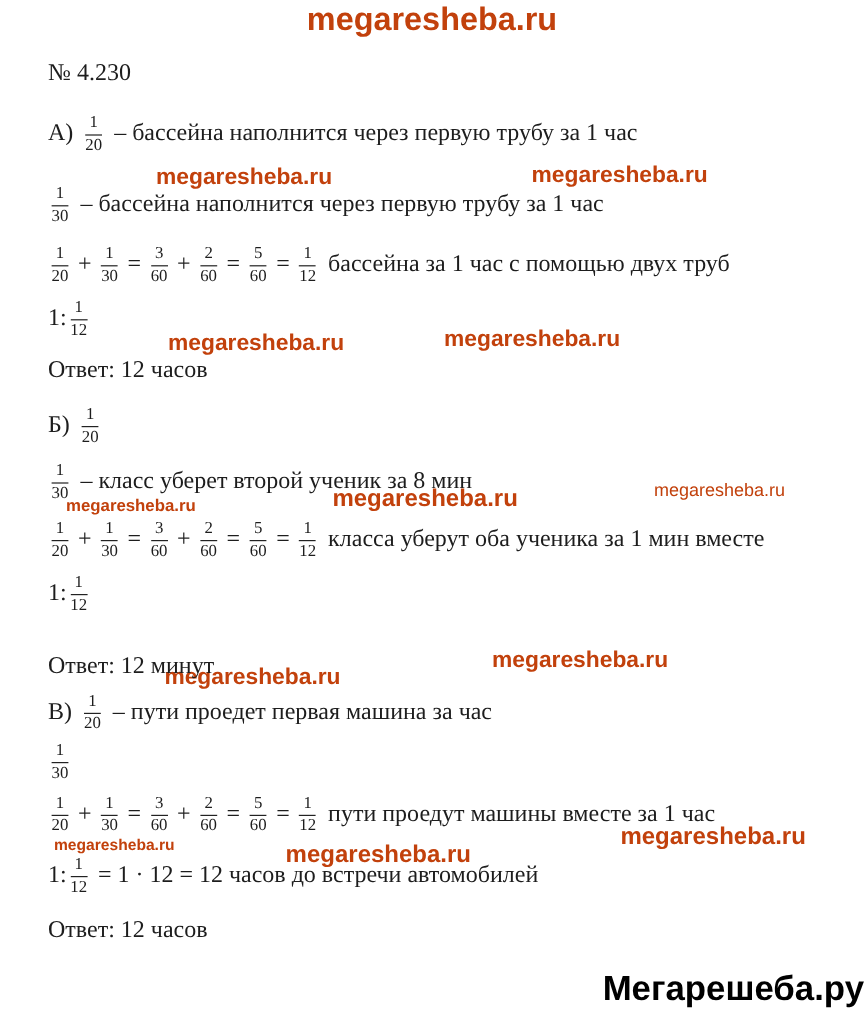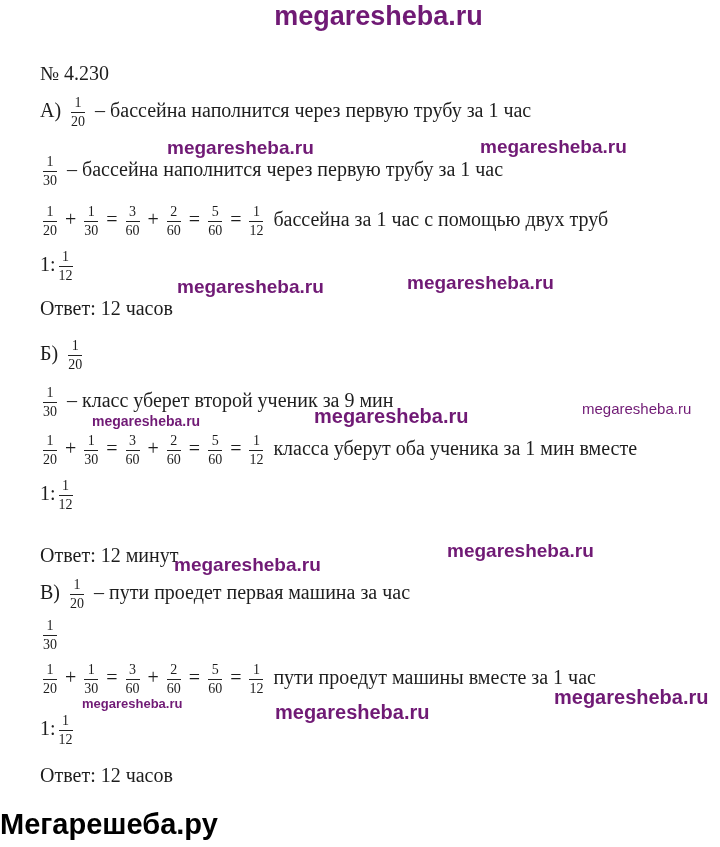--- a/index.html
+++ b/index.html
@@ -8,26 +8,26 @@
   .line{position:absolute;left:40px;white-space:nowrap;font-size:20px;line-height:1.2;}
   .prefix{margin-right:7px;}
   .txt{margin-left:7px;}
   .frac{display:inline-block;vertical-align:middle;text-align:center;line-height:1;
         margin:0 3px;font-size:14px;}
   .fn{display:block;border-bottom:1.5px solid #222;padding:0 3px 2px;}
   .fd{display:block;padding-top:2px;}
   .op{margin:0 5px;}
   .divtext{margin-left:6px;}
   .wm{position:absolute;font-family:"Liberation Sans",sans-serif;font-weight:700;
-      color:#701a75;white-space:nowrap;line-height:1;padding-left:37px;}
+      color:#c2410c;white-space:nowrap;line-height:1;}
   .wm-center{left:0;right:0;text-align:center;}
   .plain{font-weight:400;}
-  .footer{position:absolute;top:808px;left:0;right:0;text-align:left;
+  .footer{position:absolute;top:808px;left:0;right:0;text-align:right;
           font-family:"Liberation Sans",sans-serif;font-weight:700;font-size:29px;color:#000;}
-  .probnum{position:absolute;top:62px;left:40px;font-size:20px;}
+  .probnum{position:absolute;top:50px;left:40px;font-size:20px;}
 </style>
 </head>
 <body>
 
 <div class="page">
 
   <div class="wm wm-center" style="top:3px;font-size:27px;">megaresheba.ru</div>
   <div class="wm" style="left:130px;top:138px;font-size:19px;">megaresheba.ru</div>
   <div class="wm" style="left:443px;top:137px;font-size:19px;">megaresheba.ru</div>
   <div class="wm" style="left:140px;top:277px;font-size:19px;">megaresheba.ru</div>
@@ -54,39 +54,39 @@
   </div>
   <div class="line" style="top:250px">
     <span>1:</span><span class="frac"><span class="fn">1</span><span class="fd">12</span></span>
   </div>
   <div class="line" style="top:296px">Ответ: 12 часов</div>
 
   <div class="line" style="top:339px">
     <span class="prefix">Б)</span><span class="frac"><span class="fn">1</span><span class="fd">20</span></span>
   </div>
   <div class="line" style="top:386px">
-    <span class="frac"><span class="fn">1</span><span class="fd">30</span></span><span class="txt">– класс уберет второй ученик за 9 мин</span>
+    <span class="frac"><span class="fn">1</span><span class="fd">30</span></span><span class="txt">– класс уберет второй ученик за 8 мин</span>
   </div>
   <div class="line" style="top:434px">
     <span class="frac"><span class="fn">1</span><span class="fd">20</span></span><span class="op">+</span><span class="frac"><span class="fn">1</span><span class="fd">30</span></span><span class="op">=</span><span class="frac"><span class="fn">3</span><span class="fd">60</span></span><span class="op">+</span><span class="frac"><span class="fn">2</span><span class="fd">60</span></span><span class="op">=</span><span class="frac"><span class="fn">5</span><span class="fd">60</span></span><span class="op">=</span><span class="frac"><span class="fn">1</span><span class="fd">12</span></span><span class="txt">класса уберут оба ученика за 1 мин вместе</span>
   </div>
   <div class="line" style="top:479px">
     <span>1:</span><span class="frac"><span class="fn">1</span><span class="fd">12</span></span>
   </div>
   <div class="line" style="top:543px">Ответ: 12 минут</div>
 
   <div class="line" style="top:578px">
     <span class="prefix">В)</span><span class="frac"><span class="fn">1</span><span class="fd">20</span></span><span class="txt">– пути проедет первая машина за час</span>
   </div>
   <div class="line" style="top:619px">
     <span class="frac"><span class="fn">1</span><span class="fd">30</span></span>
   </div>
   <div class="line" style="top:663px">
     <span class="frac"><span class="fn">1</span><span class="fd">20</span></span><span class="op">+</span><span class="frac"><span class="fn">1</span><span class="fd">30</span></span><span class="op">=</span><span class="frac"><span class="fn">3</span><span class="fd">60</span></span><span class="op">+</span><span class="frac"><span class="fn">2</span><span class="fd">60</span></span><span class="op">=</span><span class="frac"><span class="fn">5</span><span class="fd">60</span></span><span class="op">=</span><span class="frac"><span class="fn">1</span><span class="fd">12</span></span><span class="txt">пути проедут машины вместе за 1 час</span>
   </div>
   <div class="line" style="top:714px">
-    <span>1:</span><span class="frac"><span class="fn">1</span><span class="fd">12</span></span>
+    <span>1:</span><span class="frac"><span class="fn">1</span><span class="fd">12</span></span><span class="divtext">= 1 · 12 = 12 часов до встречи автомобилей</span>
   </div>
   <div class="line" style="top:763px">Ответ: 12 часов</div>
 
   <div class="footer">Мегарешеба.ру</div>
 
 </div>
 
 </body></html>

